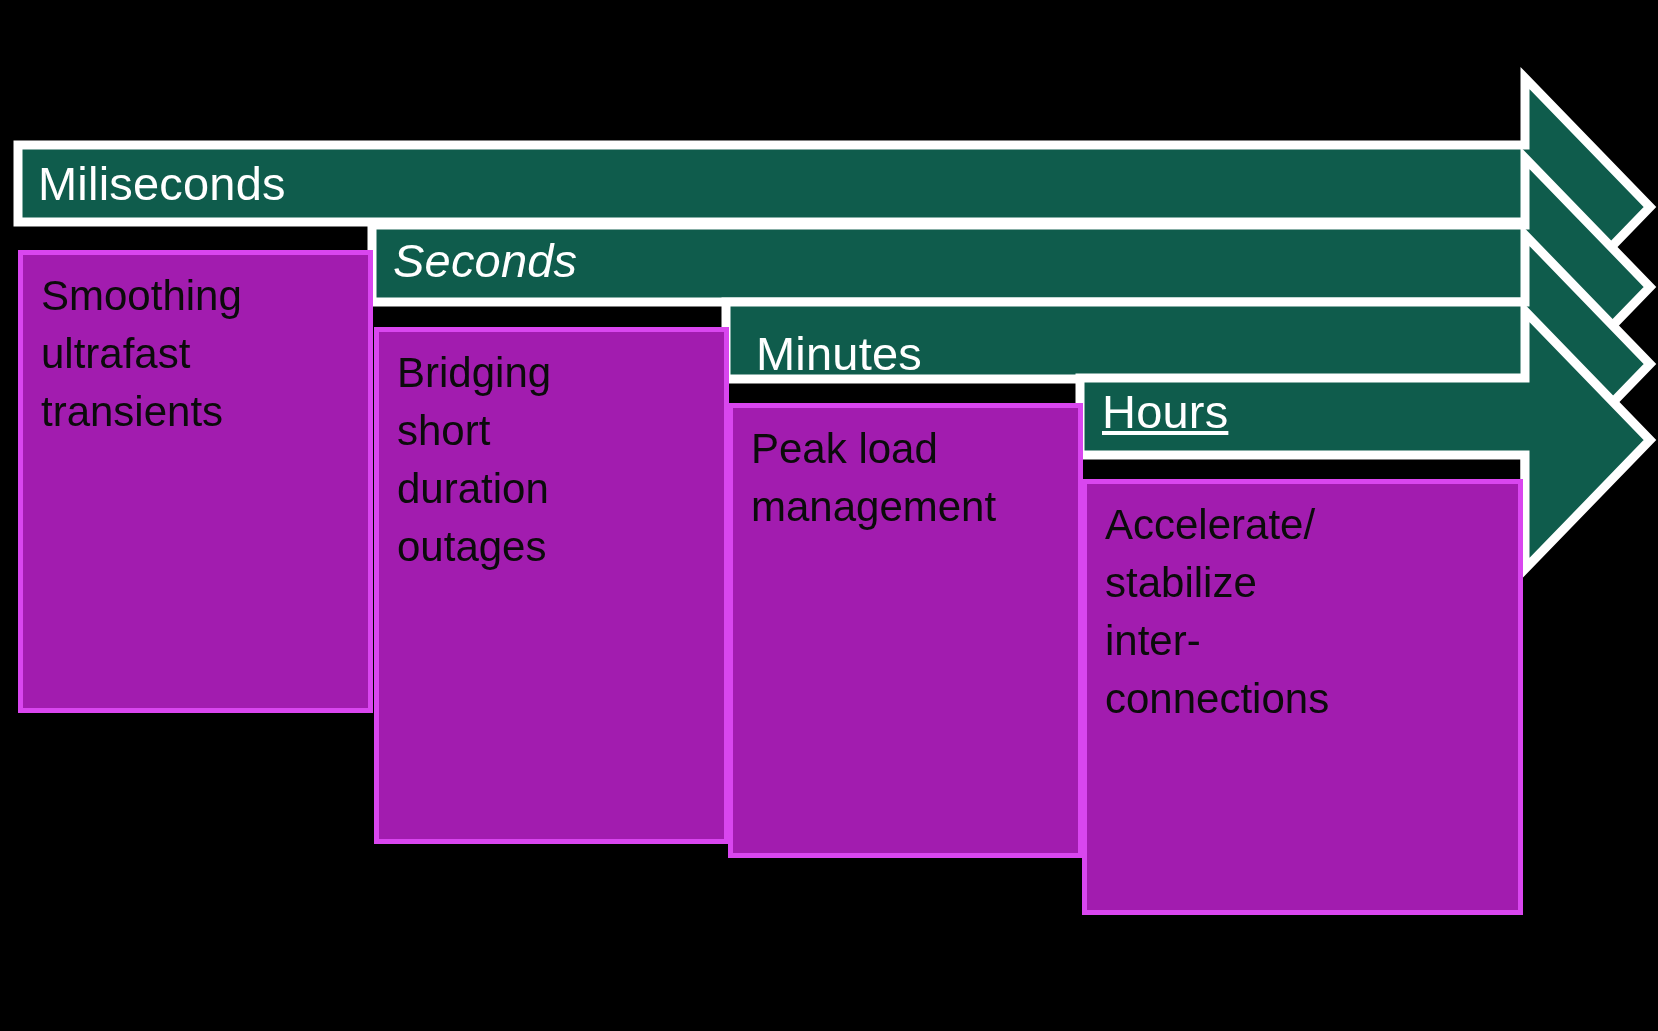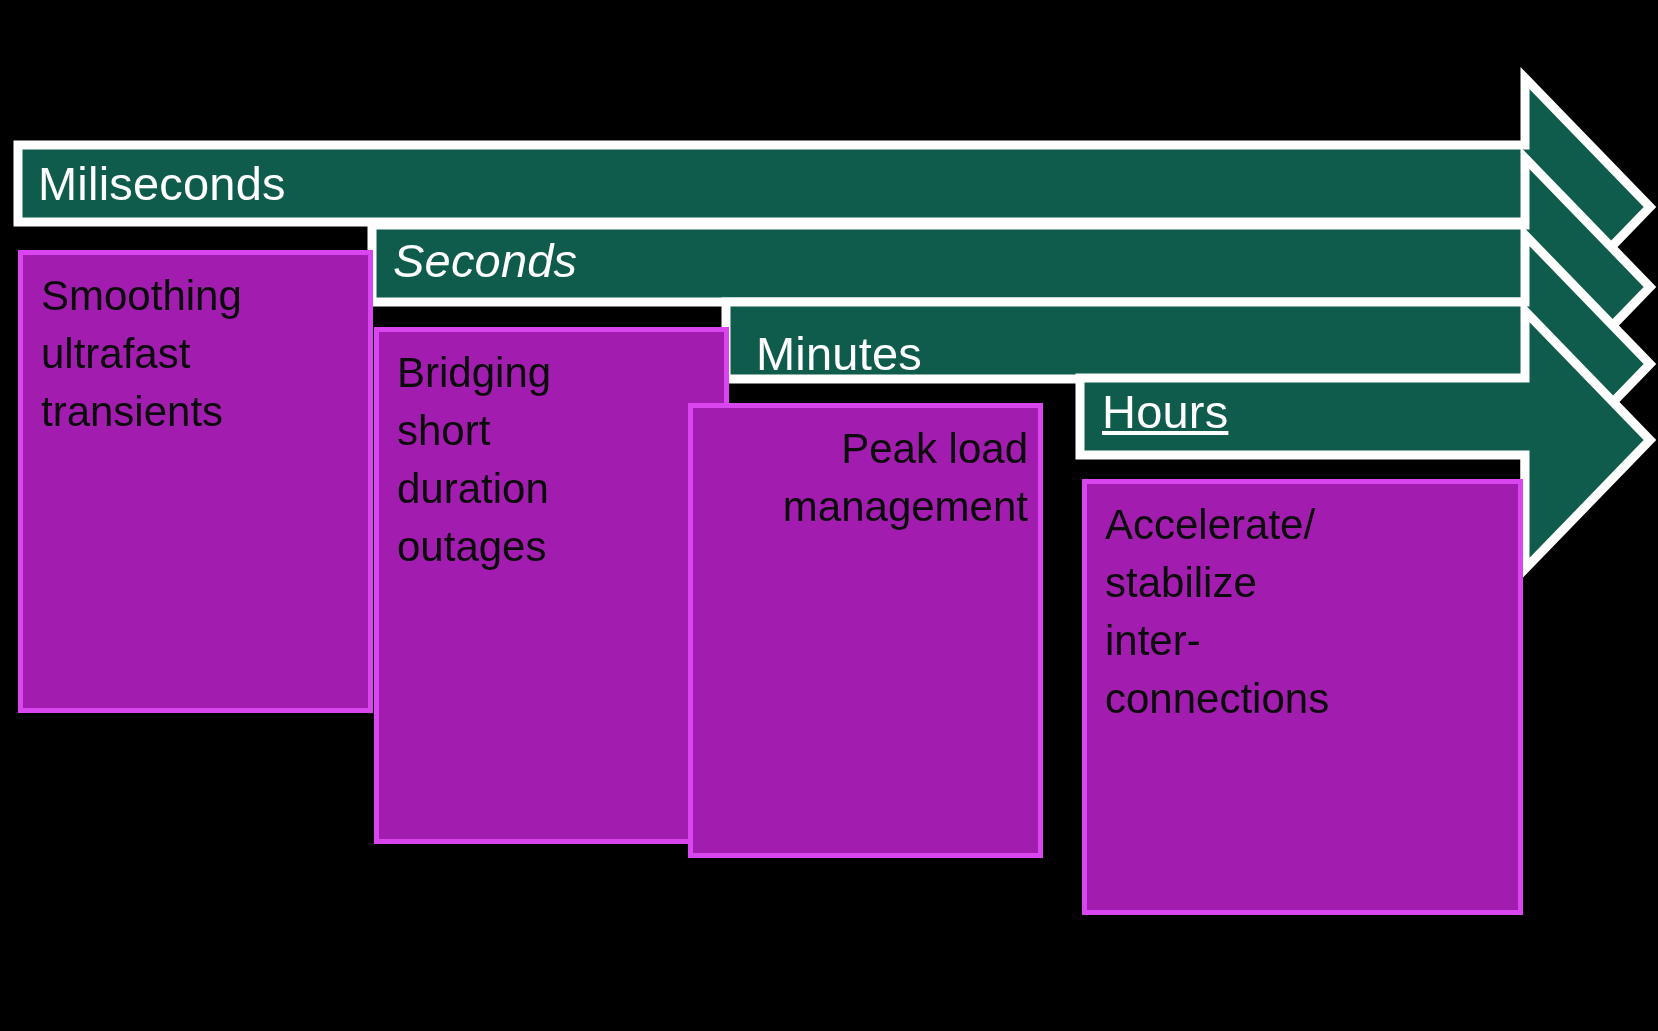--- a/index.html
+++ b/index.html
@@ -91,21 +91,21 @@
 transients</div>
   </div>
 
   <div class="card" style="left:374px; top:327px; width:355px; height:517px;">
     <div class="card-text">Bridging
 short
 duration
 outages</div>
   </div>
 
-  <div class="card" style="left:688px; top:403px; width:355px; height:455px;text-align:right;">
+  <div class="card" style="left:728px; top:403px; width:355px; height:455px;">
     <div class="card-text">Peak load
 management</div>
   </div>
 
   <div class="card" style="left:1082px; top:479px; width:441px; height:436px;">
     <div class="card-text">Accelerate/
 stabilize
 inter-
 connections</div>
   </div>

